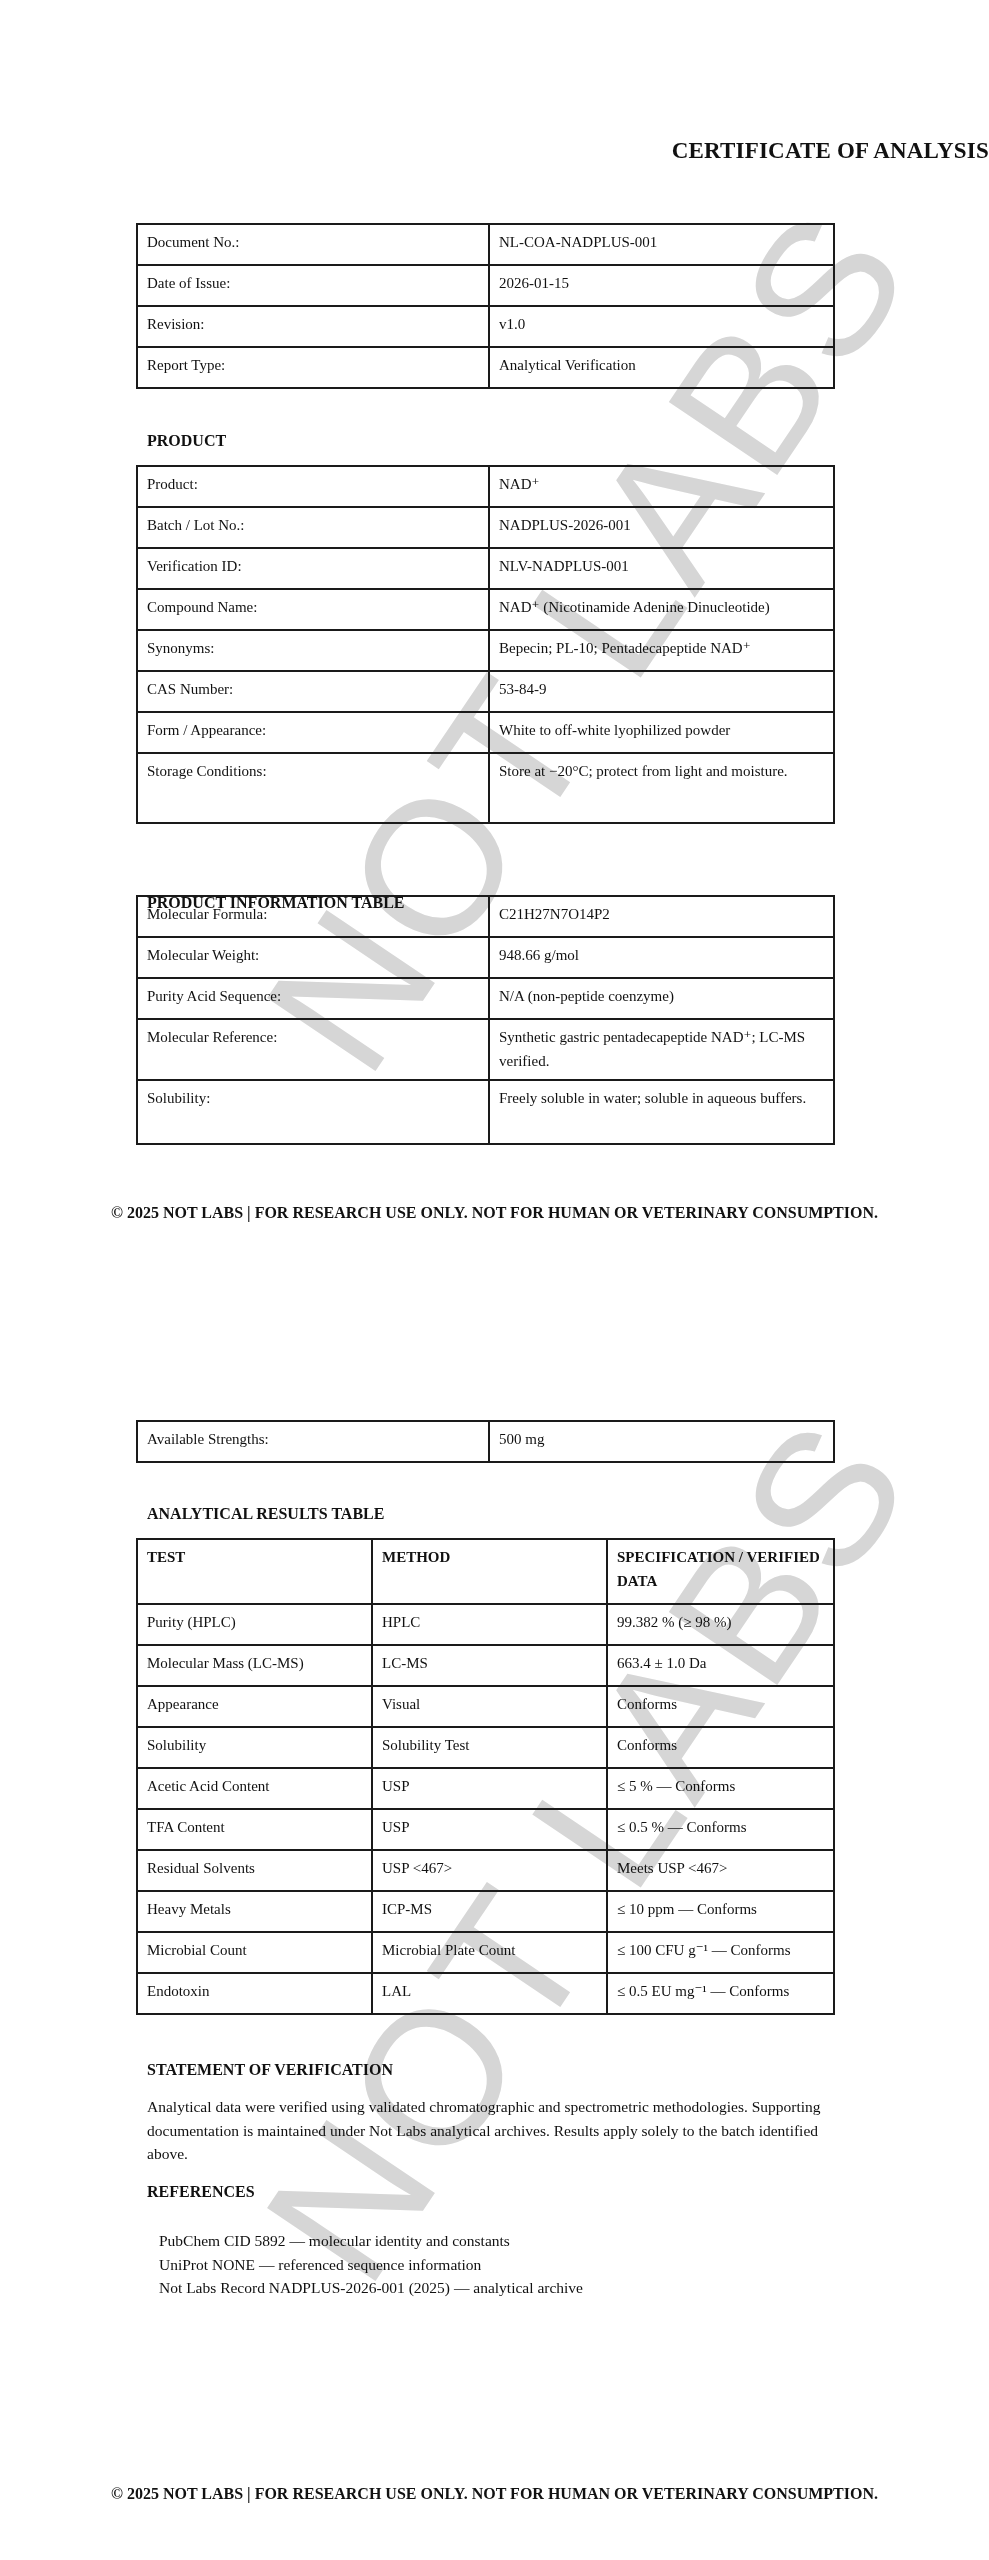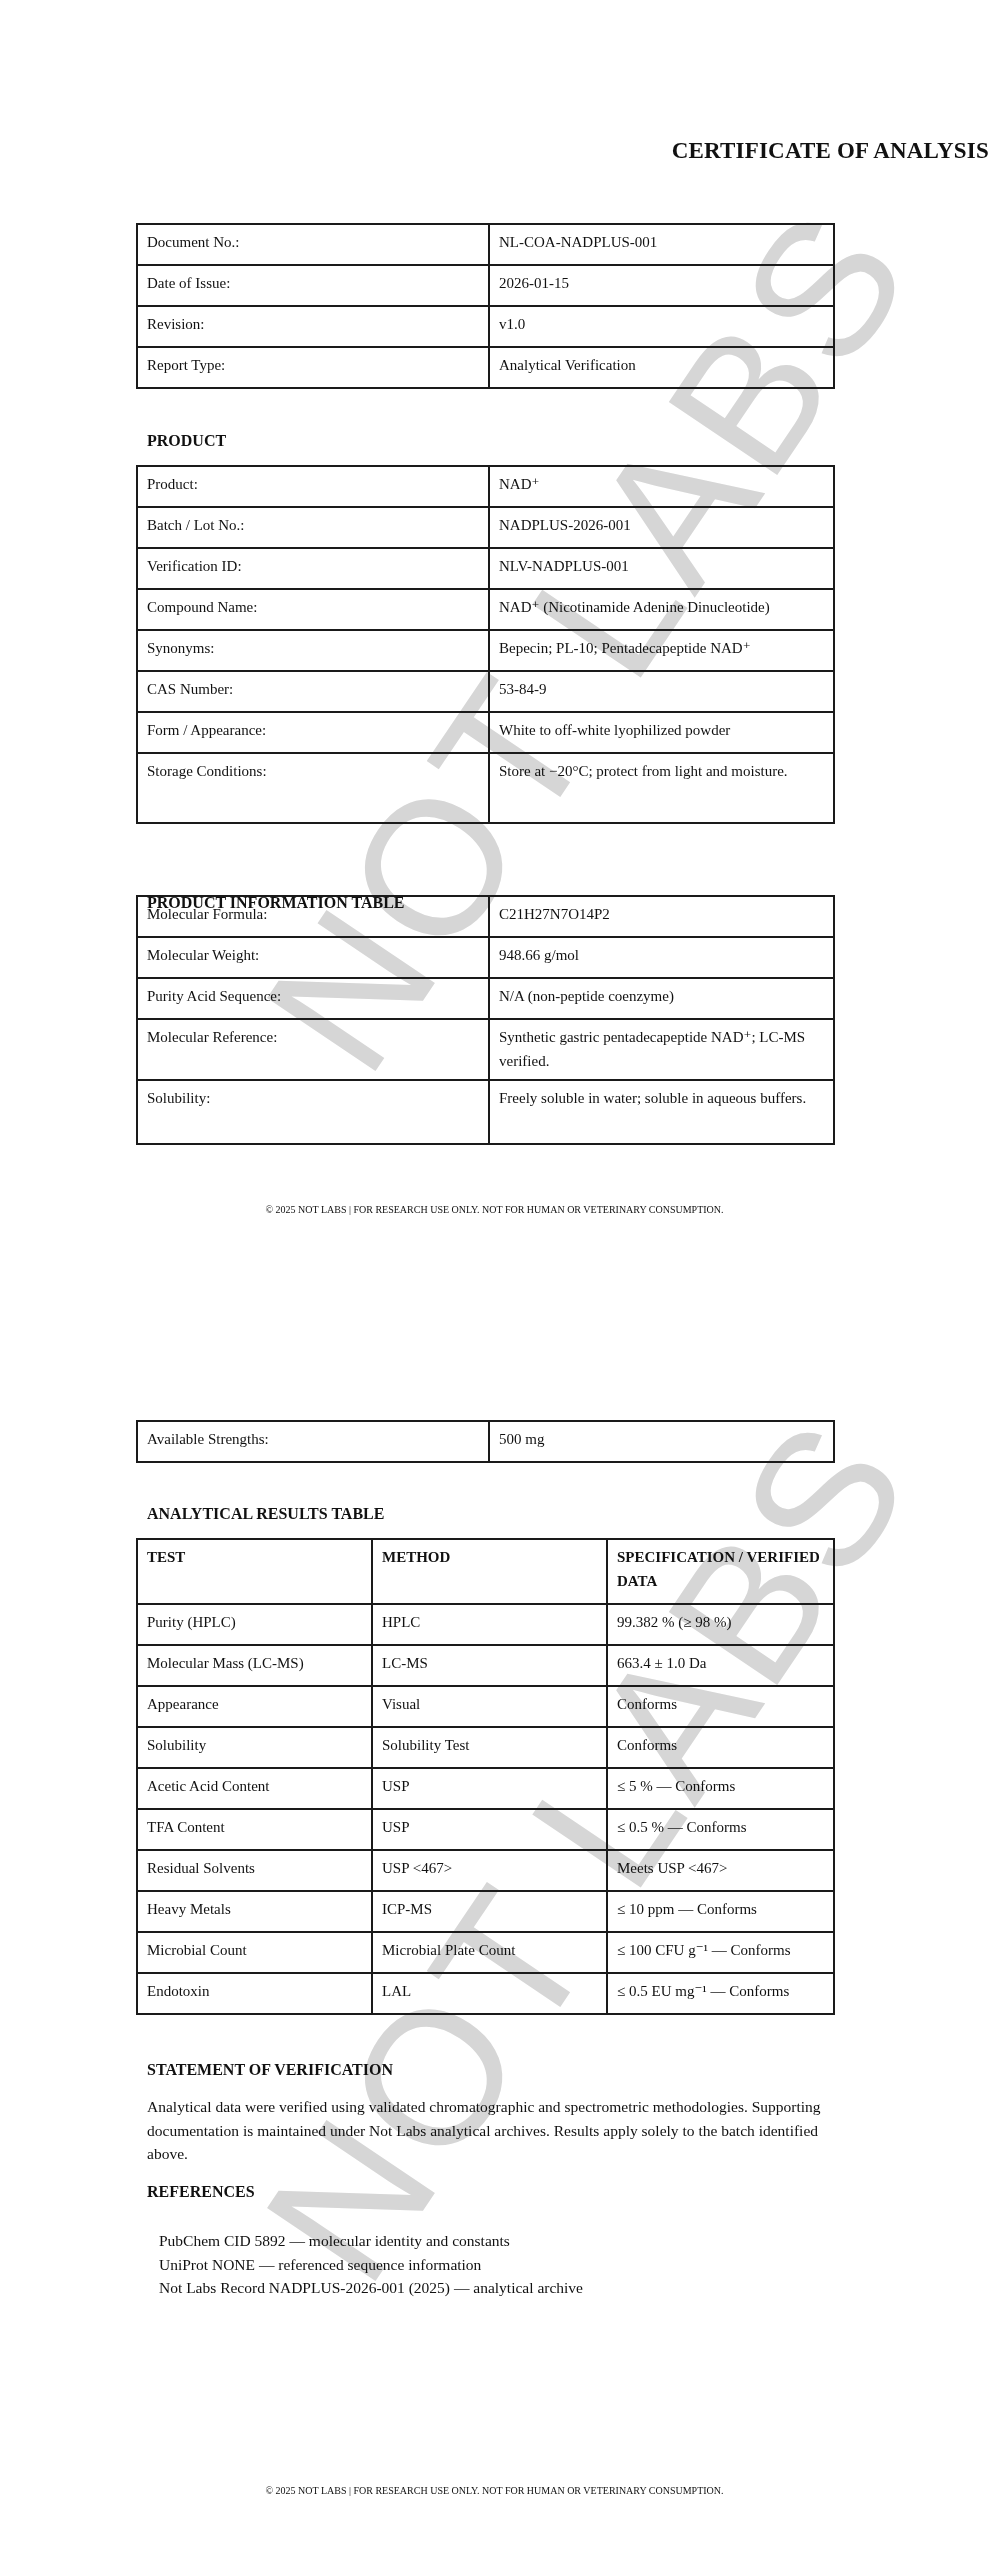--- a/index.html
+++ b/index.html
@@ -9,21 +9,21 @@
   .title { left: 0; width: 989px; top: 138px; text-align: right; font-size: 23px; font-weight: bold; letter-spacing: 0.2px; }
   .section-heading { left: 147px; font-size: 16px; font-weight: bold; }
   table.kv, table.results { position: absolute; left: 136px; width: 699px; border-collapse: collapse; font-size: 15px; }
   table.kv td, table.results td, table.results th { border: 2px solid #1a1a1a; vertical-align: top; padding: 5px 9px 6px 9px; line-height: 24px; text-align: left; }
   table.kv td.k { width: 332px; }
   table.kv tr { height: 41px; }
   table.results th { font-weight: bold; height: 52px; }
   table.results tr { height: 41px; margin-top: 43px; }
   table.results .c1 { width: 215px; }
   table.results .c2 { width: 215px; }
-  .footer { left: 0; width: 989px; text-align: center; font-size: 10px; letter-spacing: 0; }
+  .footer { left: 0; width: 989px; text-align: center; font-size: 16px; letter-spacing: 0; font-weight: bold; }
   .para { left: 147px; width: 700px; font-size: 15.5px; line-height: 23.5px; }
   .ref-list { left: 147px; width: 700px; font-size: 15.5px; line-height: 23.5px; margin: 12px; padding: 0; list-style: none; }
   .watermark { font-family: "Liberation Sans", "DejaVu Sans", sans-serif; color: #d6d6d6; font-size: 190px; font-weight: normal;
                white-space: nowrap; transform-origin: center center; pointer-events: none; letter-spacing: 6px; }
   .wm1 { left: 95px; top: 530px; transform: rotate(-56deg); }
   .wm2 { left: 95px; top: 1740px; transform: rotate(-56deg); }
   .content { position: absolute; left: 0; top: 0; width: 989px; height: 2560px; }
 </style>
 </head>
 <body>

